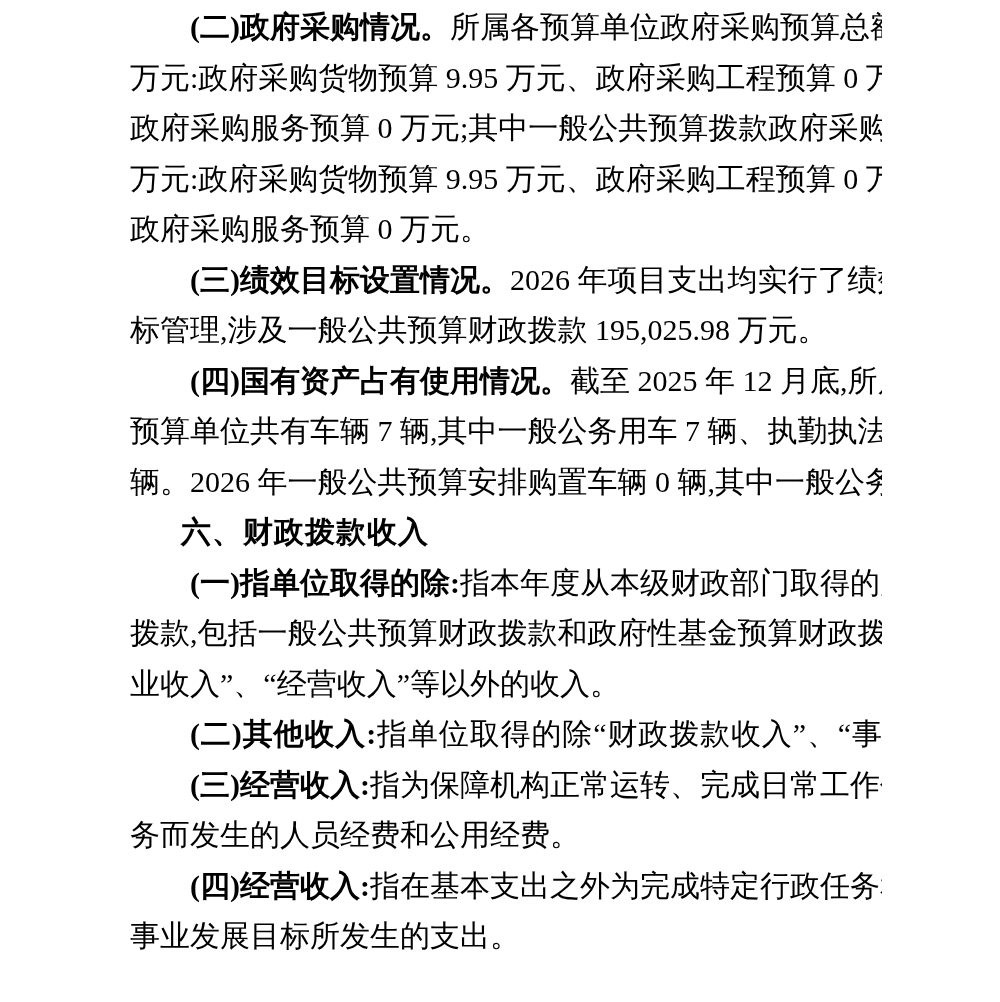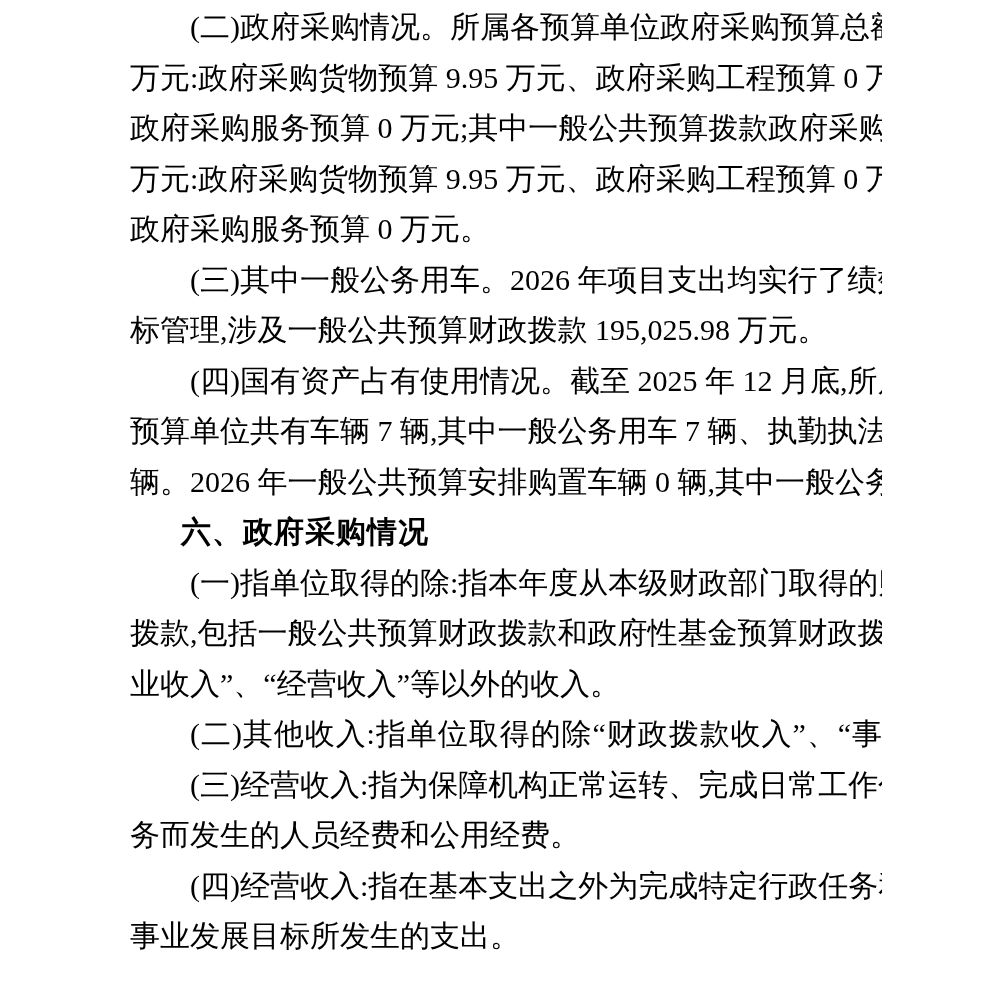--- a/index.html
+++ b/index.html
@@ -28,21 +28,21 @@
     overflow: hidden;
   }
   .line.end {
     text-align: right;
     text-align-last: left;
   }
   .indent {
     text-indent: 2em;
   }
   .lead {
-    font-weight: 400;
+    font-weight: 700;
   }
   .heading {
     font-family: "DejaVu Sans", "Liberation Sans", sans-serif;
     font-weight: 700;
     font-size: 30px;
     height: 50.5px;
     line-height: 50.5px;
     text-indent: 1.7em;
     letter-spacing: 1px;
     text-align: left;
@@ -57,31 +57,31 @@
 
   <div class="para">
     <div class="line indent"><span class="lead">(二)政府采购情况。</span><span>所属各预算单位政府采购预算总额 9.95</span></div>
     <div class="line">万元:政府采购货物预算 9.95 万元、政府采购工程预算 0 万元、</div>
     <div class="line">政府采购服务预算 0 万元;其中一般公共预算拨款政府采购 9.95</div>
     <div class="line">万元:政府采购货物预算 9.95 万元、政府采购工程预算 0 万元、</div>
     <div class="line end">政府采购服务预算 0 万元。</div>
   </div>
 
   <div class="para">
-    <div class="line indent"><span class="lead">(三)其中一般公务用车。</span><span>2026 年项目支出均实行了绩效目</span></div>
+    <div class="line indent"><span class="lead">(三)绩效目标设置情况。</span><span>2026 年项目支出均实行了绩效目</span></div>
     <div class="line end">标管理,涉及一般公共预算财政拨款 195,025.98 万元。</div>
   </div>
 
   <div class="para">
     <div class="line indent"><span class="lead">(四)国有资产占有使用情况。</span><span>截至 2025 年 12 月底,所属各</span></div>
     <div class="line">预算单位共有车辆 7 辆,其中一般公务用车 7 辆、执勤执法用车 0</div>
     <div class="line">辆。2026 年一般公共预算安排购置车辆 0 辆,其中一般公务用车 0</div>
   </div>
 
-  <div class="heading">六、政府采购情况</div>
+  <div class="heading">六、财政拨款收入</div>
 
   <div class="para">
     <div class="line indent"><span class="lead">(一)指单位取得的除:</span><span>指本年度从本级财政部门取得的财政</span></div>
     <div class="line end">拨款,包括一般公共预算财政拨款和政府性基金预算财政拨款。</div>
   </div>
 
   <div class="para">
     <div class="line end">业收入”、“经营收入”等以外的收入。</div>
     <div class="line indent"><span class="lead">(二)其他收入:</span><span>指单位取得的除“财政拨款收入”、“事</span></div>
   </div>

